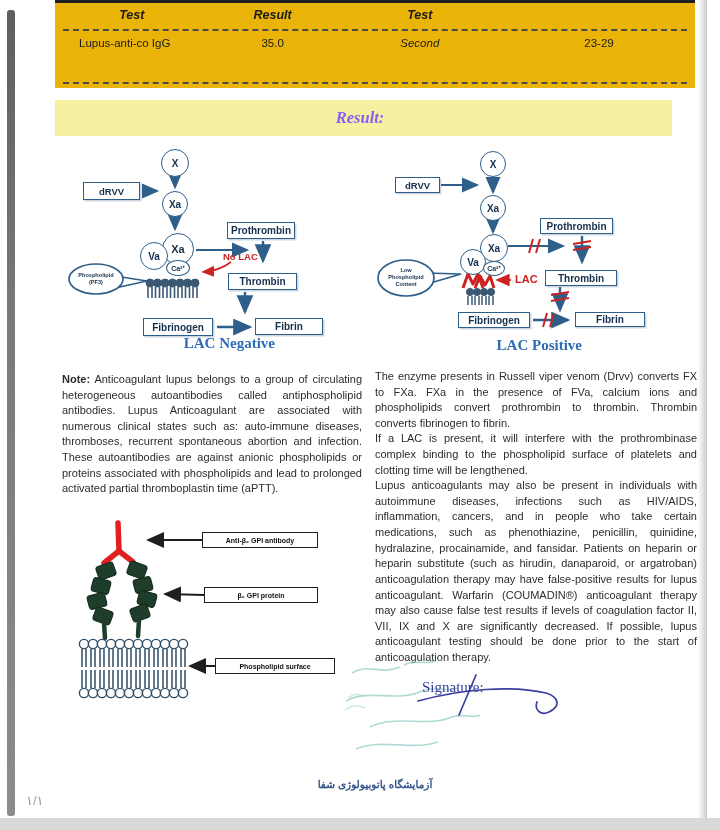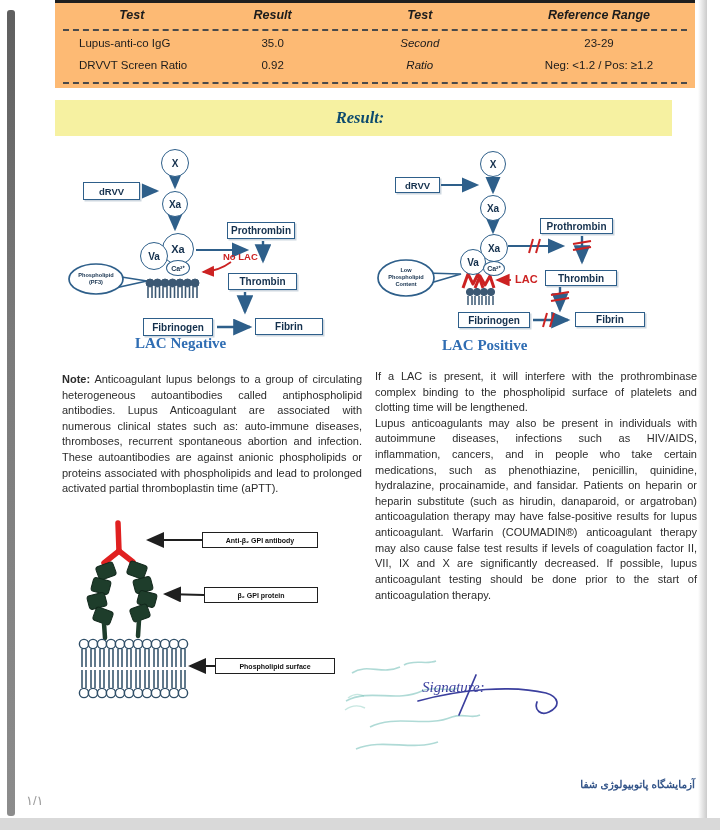--- a/index.html
+++ b/index.html
@@ -8,94 +8,87 @@
 
   
   .edge-left   { position:absolute; left:7px; top:10px; width:8px; height:806px;
                  background:linear-gradient(to bottom,#5f5f5f,#7a7a7a 40%,#8c8c8c); border-radius:3px; }
   .edge-bottom { position:absolute; left:0; top:818px; width:720px; height:12px; background:#d9d9d9; }
   .edge-right  { position:absolute; left:698px; top:0; width:9px; height:818px;
                  background:linear-gradient(to right, rgba(160,160,160,0), rgba(140,140,140,.45)); }
 
   
   .rtable { position:absolute; left:55px; top:0; width:640px; height:88px;
-            background:#fdba74; border-top:3px solid #1f1f1f; }
+            background:#eab308; border-top:3px solid #1f1f1f; }
   .rtable .hdr { position:absolute; top:5px; left:0; width:100%; display:grid;
                  grid-template-columns:24% 20% 26% 30%; font-style:italic; font-weight:bold;
                  font-size:12.5px; color:#1c1c1c; text-align:center; }
   .dash { position:absolute; left:8px; right:8px; border-top:2px dashed #4a4a4a; }
   .rtable .row { position:absolute; left:0; width:100%; display:grid;
                  grid-template-columns:24% 20% 26% 30%; font-size:11.5px; color:#1c1c1c; }
   .rtable .row .c0 { text-align:left; padding-left:24px; }
   .rtable .row .c1, .rtable .row .c3 { text-align:center; }
   .rtable .row .c2 { text-align:center; font-style:italic; }
 
   
   .banner { position:absolute; left:55px; top:100px; width:617px; height:36px; background:#f6f1a1;
             display:flex; align-items:center; justify-content:center;
             font-family:"Liberation Serif", serif; font-size:14.5px; color:#111; }
-  .banner .rlabel { color:#0c4a6e; font-weight:bold; font-style:italic; font-size:16.5px; margin-right:7px; }
+  .banner .rlabel { color:#8b5cf6; font-weight:bold; font-style:italic; font-size:16.5px; margin-right:7px; }
 
   
   .diag { position:absolute; }
   .diag svg { position:absolute; left:0; top:0; }
   .dbox { position:absolute; border:1.6px solid #2e5f8a; background:#fff; color:#14304d;
           font-weight:bold; font-size:10px; display:flex; align-items:center; justify-content:center;
           box-shadow:1.5px 1.5px 0 rgba(90,120,150,.30); }
   .dcirc { position:absolute; border:1.7px solid #2e5f8a; background:#fff; color:#14304d;
            font-weight:bold; border-radius:50%; display:flex; align-items:center; justify-content:center; }
   .bubtxt { position:absolute; color:#14304d; font-weight:bold; font-size:5.6px; text-align:center; line-height:1.25; }
   .redlab { position:absolute; color:#cc2222; font-weight:bold; font-size:9.5px; }
   .dtitle { position:absolute; font-family:"Liberation Serif", serif; font-weight:bold; font-size:15px;
-            color:#2f6db3; text-align:left; }
+            color:#2f6db3; text-align:right; }
 
   
   .coltext { position:absolute; font-size:11px; line-height:1.42; text-align:justify; color:#2c2c2c; }
   .coltext p { margin:0; }
   .coltext .b { font-weight:bold; }
 
   
   .glab { position:absolute; border:1.6px solid #1f1f1f; background:#fff; color:#111;
           font-weight:bold; font-size:7px; display:flex; align-items:center; justify-content:center; }
 
   
-  .sig-label { position:absolute; font-family:"Liberation Serif", serif; font-style:italic;
+  .sig-label { position:absolute; font-family:"Liberation Serif", serif; 
                font-size:15px; color:#3b3f9e; }
 
   
-  .footer { position:absolute; left:55px; width:640px; direction:rtl;
+  .footer { position:absolute; left:55px; width:640px; text-align:center; direction:rtl;
             color:#35568a; }
   .footer.l1 { top:778px; font-size:10.5px; font-weight:bold; }
   .footer.l2 { top:796px; font-size:10px; }
   .pagenum { position:absolute; left:26px; top:793px; font-size:13px; color:#9b9b9b; }
 </style>
 </head>
 <body>
 
 <div id="page">
 
   <div class="rtable">
     <div class="hdr">
       <div>Test</div>
       <div>Result</div>
       <div>Test</div>
-      <div>Reference Range</div>
     </div>
     <div class="dash" style="top:26px"></div>
     <div class="row" style="top:34px">
       <div class="c0">Lupus-anti-co IgG</div>
       <div class="c1">35.0</div>
       <div class="c2">Second</div>
       <div class="c3">23-29</div>
-    </div>
-    <div class="row" style="top:56px">
-      <div class="c0">DRVVT Screen Ratio</div>
-      <div class="c1">0.92</div>
-      <div class="c2">Ratio</div>
-      <div class="c3">Neg: &lt;1.2 / Pos: ≥1.2</div>
     </div>
     <div class="dash" style="top:79px"></div>
   </div>
 
   <div class="banner">
     <span class="rlabel">Result:</span>
   </div>
 
   <div class="diag" style="left:55px; top:143px; width:315px; height:222px;">
     <svg width="315" height="222">
@@ -235,20 +228,21 @@
     <div class="dbox" style="left:200px; top:169px; width:70px; height:15px;">Fibrin</div>
     <div class="dtitle" style="left:67px; top:194px; width:140px;">LAC Positive</div>
   </div>
 
   <div class="coltext" style="left:62px; top:372px; width:300px;">
     <p><span class="b">Note:</span>
     <span>Anticoagulant lupus belongs to a group of circulating heterogeneous autoantibodies called antiphospholipid antibodies. Lupus Anticoagulant are associated with numerous clinical states such as: auto-immune diseases, thromboses, recurrent spontaneous abortion and infection. These autoantibodies are against anionic phospholipids or proteins associated with phospholipids and lead to prolonged activated partial thromboplastin time (aPTT).</span></p>
   </div>
 
   <div class="coltext" style="left:375px; top:369px; width:322px;">
+    <p>The enzyme presents in Russell viper venom (Drvv) converts FX to FXa. FXa in the presence of FVa, calcium ions and phospholipids convert prothrombin to thrombin. Thrombin converts fibrinogen to fibrin.</p>
     <p>If a LAC is present, it will interfere with the prothrombinase complex binding to the phospholipid surface of platelets and clotting time will be lengthened.</p>
     <p>Lupus anticoagulants may also be present in individuals with autoimmune diseases, infections such as HIV/AIDS, inflammation, cancers, and in people who take certain medications, such as phenothiazine, penicillin, quinidine, hydralazine, procainamide, and fansidar. Patients on heparin or heparin substitute (such as hirudin, danaparoid, or argatroban) anticoagulation therapy may have false-positive results for lupus anticoagulant. Warfarin (COUMADIN®) anticoagulant therapy may also cause false test results if levels of coagulation factor II, VII, IX and X are significantly decreased. If possible, lupus anticoagulant testing should be done prior to the start of anticoagulation therapy.</p>
   </div>
 
   <div class="diag" style="left:60px; top:520px; width:310px; height:200px;">
     <svg width="310" height="200">
       <defs>
         <marker id="mBlk" markerWidth="10" markerHeight="9" refX="8" refY="4" orient="auto">
           <path d="M0,0 L9,4 L0,8 Z" fill="#1f1f1f"></path>
         </marker>

